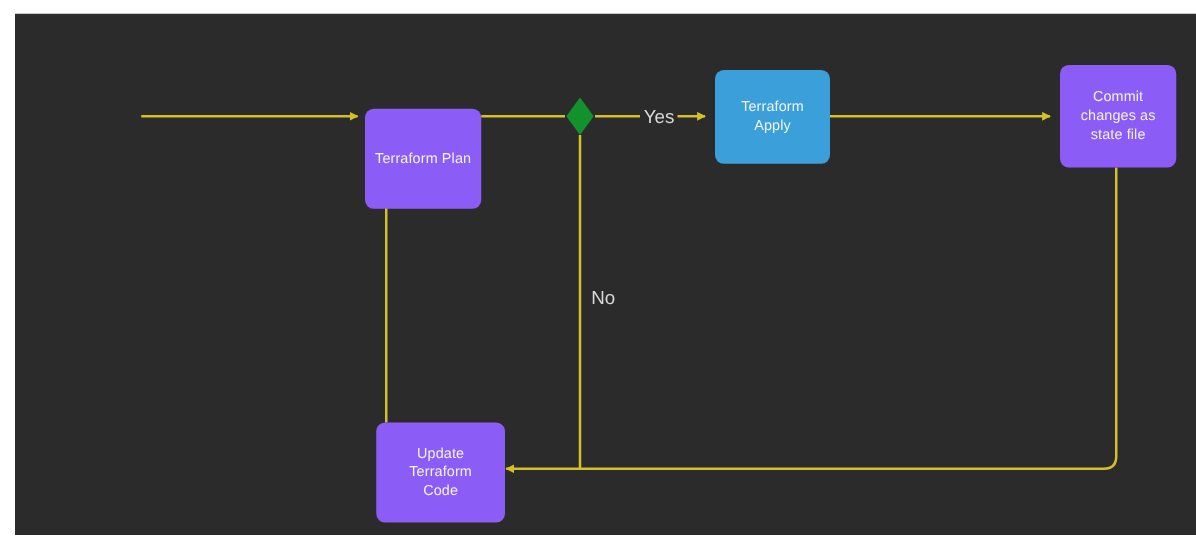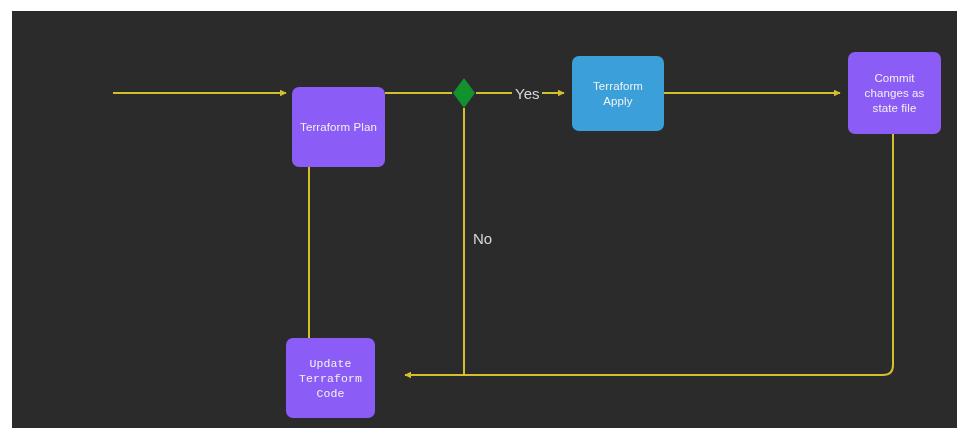--- a/index.html
+++ b/index.html
@@ -111,21 +111,21 @@
       <span class="node-label">Terraform
 Apply</span>
     </div>
 
     <div class="node node-green" style="left:836px; top:41px; width:93px; height:82px;">
       <span class="node-label">Commit
 changes as
 state file</span>
     </div>
 
-    <div class="node node-green" style="left:274px; top:327px; width:89px; height:80px;font-family:Liberation Mono, monospace;">
+    <div class="node node-green" style="left:289px; top:327px; width:103px; height:80px;">
       <span class="node-label">Update
 Terraform
 Code</span>
     </div>
 
     <div class="edge-label" style="left:500px; top:75px;">Yes</div>
 
     <div class="edge-label" style="left:458px; top:220px;">No</div>
 
   </div>

